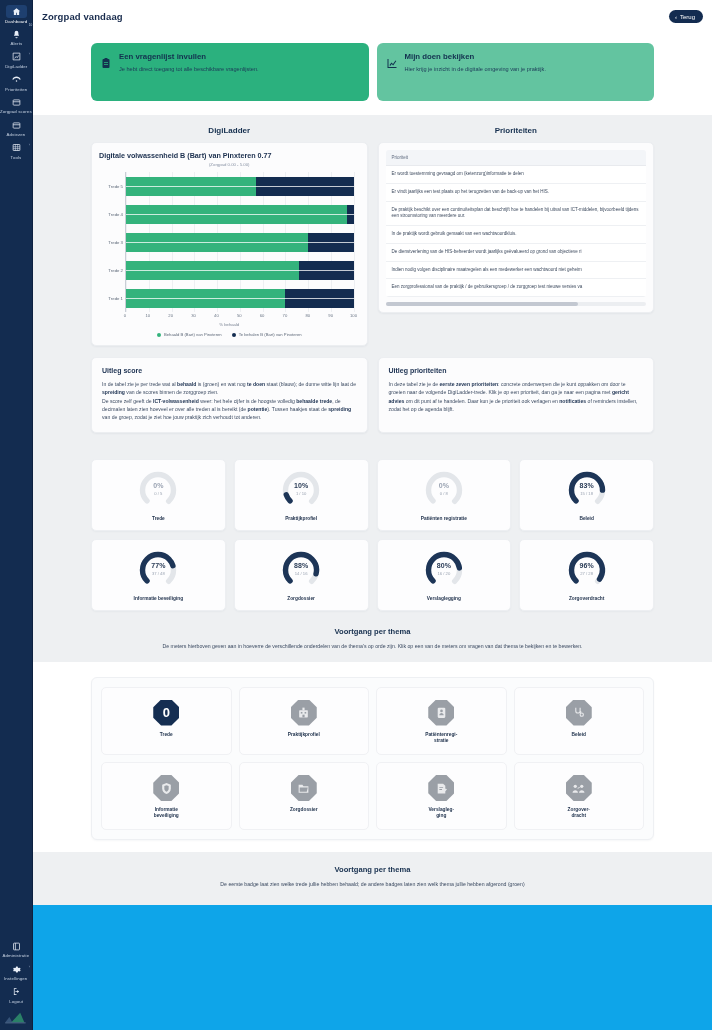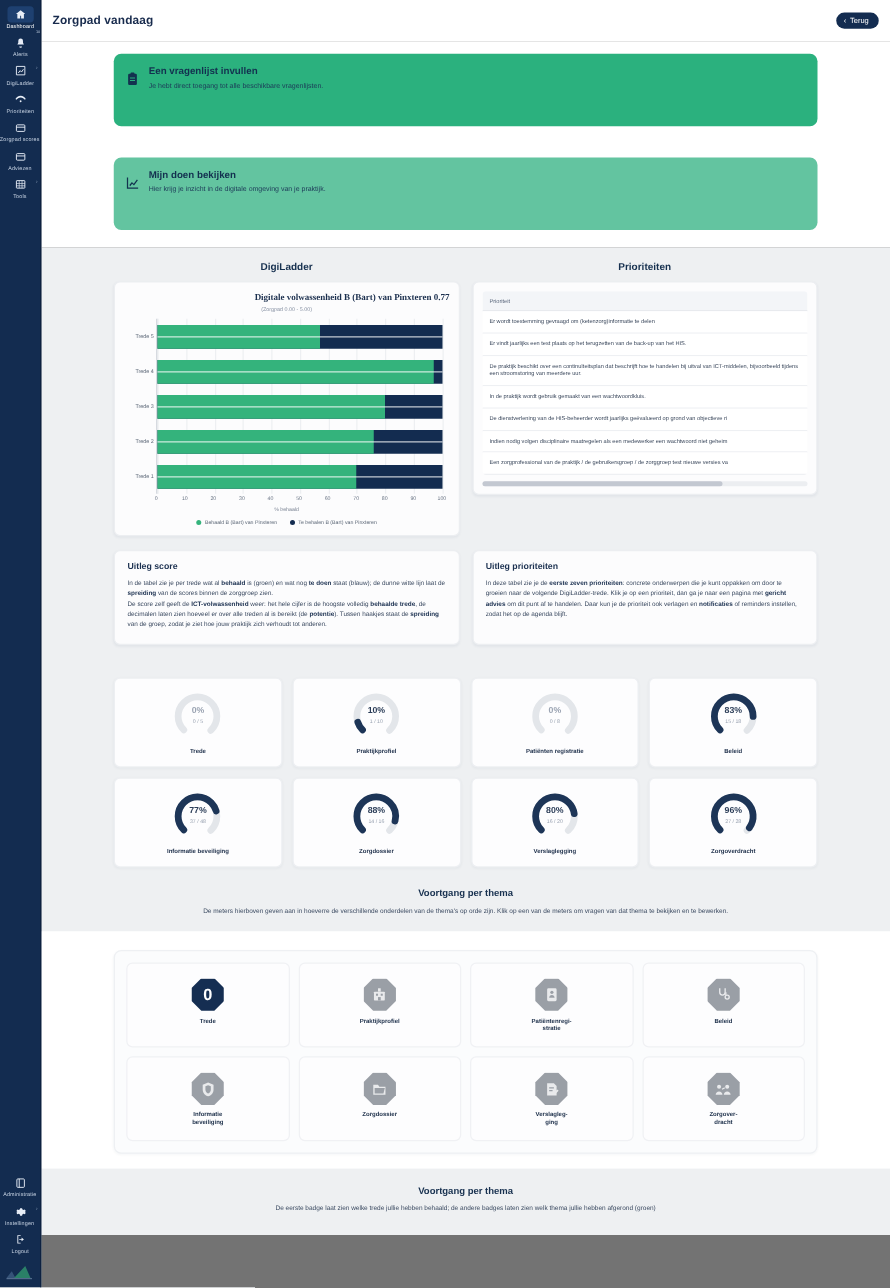--- a/index.html
+++ b/index.html
@@ -53,41 +53,40 @@
     font-size: 3px; color: #93a6c0; transform: scale(1.3);
   }
   .sb-spacer { flex: 1 1 auto; }
   .sb-logo {
     width: 24px; height: 14px; margin: 5px 0 6px 0;
     display: flex; align-items: flex-end; justify-content: center;
     opacity: .85;
   }
 
   
-  .main { flex: 1 1 auto; height: 1030px; overflow: hidden; background: #737373; }
+  .main { flex: 1 1 auto; height: 1030px; overflow: hidden; background: #0ea5e9; }
   .topbar {
     background: #ffffff; height: 33px;
     display: flex; align-items: center; justify-content: space-between;
     padding: 0 9px 0 9px;
   }
   .page-title { font-size: 9.5px; font-weight: bold; color: #182b4d; letter-spacing: .1px; }
   .back-btn {
     background: #132c50; color: #fff; border-radius: 9px;
     font-size: 6px; padding: 3.5px 8px 3.5px 6px;
     display: flex; align-items: center; gap: 3px; cursor: pointer;
     border: none;
   }
   .back-btn .chev { font-size: 6px; line-height: 1; }
 
   
   .hero-wrap { background: #fff; padding: 10px 0 14px 0; }
   .hero {
-    display: flex; gap: 25px;
+    display: flex; gap: 8px;
     padding: 0 58px;
-    flex-direction: column;
   }
   .hero-card {
     flex: 1 1 0; border-radius: 6px; padding: 9px 9px 9px 9px;
     display: flex; gap: 7px; align-items: flex-start; cursor: pointer;
     min-height: 58px;
   }
   .hero-icon { flex: 0 0 auto; margin-top: 5px; }
   .hero-icon svg { width: 12px; height: 12px; fill: #13324f; display: block; }
   .hero-title { font-size: 7.8px; font-weight: bold; color: #13304f; margin-bottom: 4px; line-height: 1.2; }
   .hero-desc { font-size: 5.6px; color: #1d3a58; line-height: 1.45; }
@@ -103,21 +102,21 @@
     text-align: center; font-size: 8px; font-weight: bold;
     color: #16304f; margin-bottom: 7px;
   }
   .panel {
     background: #fcfcfd; border-radius: 5px; border: 1px solid #eceef1;
     box-shadow: 0 1px 2px rgba(20,40,70,.05);
   }
 
   
   .chart-panel { padding: 8px 7px 6px 7px; }
-  .chart-title { text-align: right; font-size: 7.2px; font-weight: bold; color: #1b2f4e; line-height: 1.25; font-family: Liberation Serif, serif; }
+  .chart-title { text-align: left; font-size: 7.2px; font-weight: bold; color: #1b2f4e; line-height: 1.25; }
   .chart-sub { text-align: center; font-size: 4.3px; color: #8892a4; margin-top: 2px; margin-bottom: 5px; }
   .plot { position: relative; height: 140px; margin-left: 26px; margin-right: 6px; border-left: 1px solid #c9ced6; }
   .gridlines { position: absolute; inset: 0; }
   .gridline { position: absolute; top: 0; bottom: 0; width: 1px; background: #edeff2; }
   .bars { position: absolute; inset: 0; display: flex; flex-direction: column; justify-content: space-around; }
   .bar-row { position: relative; height: 19px; width: 100%; }
   .bar-label {
     position: absolute; right: 100%; margin-right: 3px; top: 50%;
     transform: translateY(-50%);
     font-size: 4.3px; color: #5d6878; white-space: nowrap;

